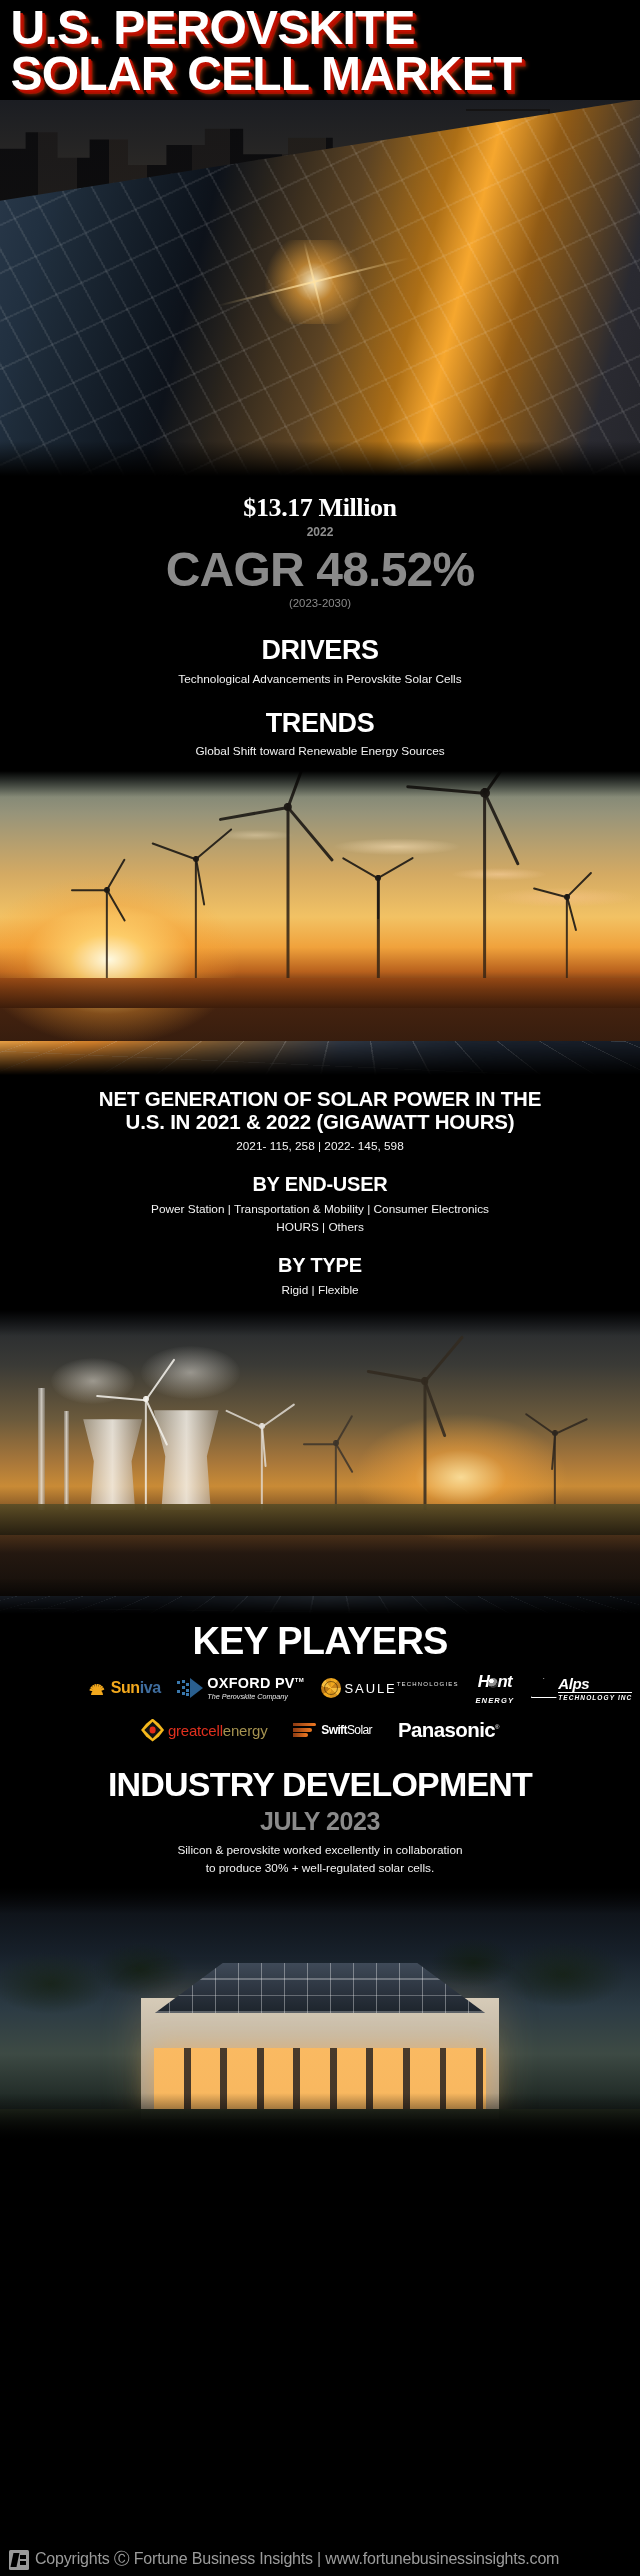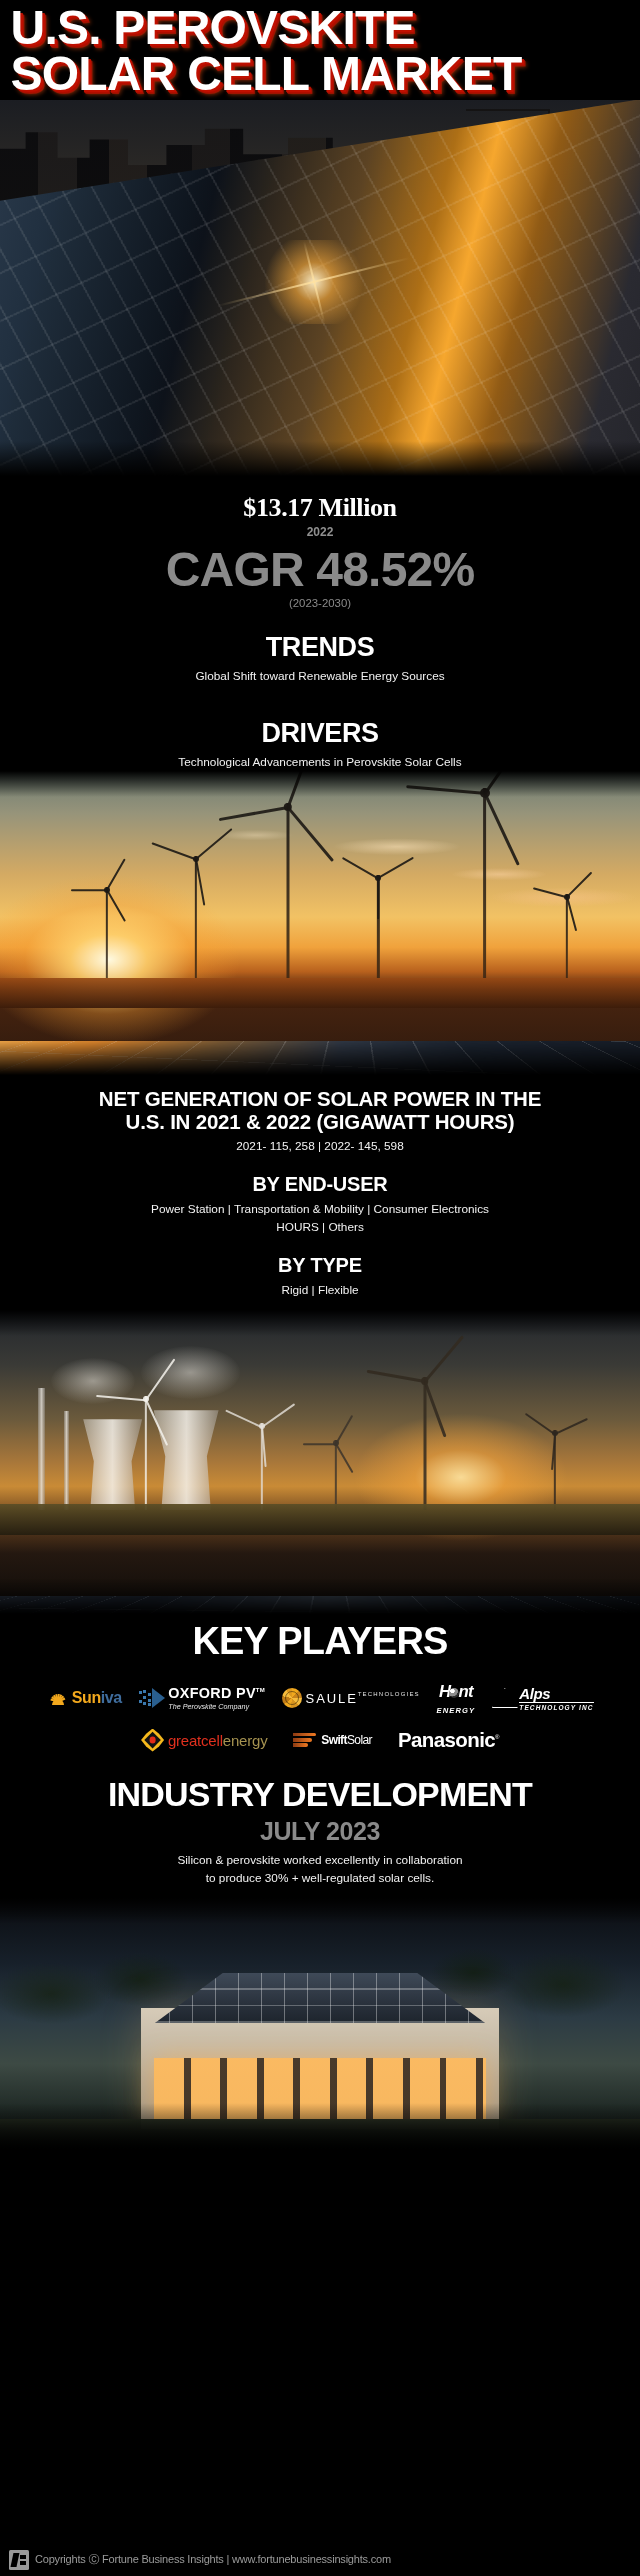--- a/index.html
+++ b/index.html
@@ -385,21 +385,21 @@
     border-radius: 1.5px; flex: 0 0 auto;
   }
   .fb-logo::before {
     content: ""; position: absolute; left: 3px; top: 3px; width: 6px; height: 13.7px;
     background: #000; transform: skewX(-12deg);
   }
   .fb-logo::after {
     content: ""; position: absolute; left: 10.6px; top: 5.3px; width: 6px; height: 3.8px;
     background: #000; box-shadow: 0 6px 0 0 #000;
   }
-  .footer-text { color: #9b9b9b; font-size: 11px; letter-spacing: -0.2px; }
+  .footer-text { color: #9b9b9b; font-size: 16px; letter-spacing: -0.2px; }
 </style>
 </head>
 <body>
 
 <div class="page">
 
   <div class="title-block">
     <div class="title-line title-1">U.S. PEROVSKITE</div>
     <div class="title-line title-2">SOLAR CELL MARKET</div>
   </div>
@@ -413,28 +413,28 @@
     <div class="fade-bot"></div>
   </div>
 
   <div class="section" style="padding:16.7px 0 3px;">
     <div class="stat-value">$13.17 Million</div>
     <div class="stat-year">2022</div>
     <div class="cagr">CAGR 48.52%</div>
     <div class="cagr-range">(2023-2030)</div>
   </div>
 
+  <div class="section" style="padding:23px 0 0;">
+    <div class="head">DRIVERS</div>
+    <div class="sub">Technological Advancements in Perovskite Solar Cells</div>
+  </div>
+
   <div class="section" style="padding:20px 0 10.6px;">
     <div class="head">TRENDS</div>
     <div class="sub">Global Shift toward Renewable Energy Sources</div>
-  </div>
-
-  <div class="section" style="padding:23px 0 0;">
-    <div class="head">DRIVERS</div>
-    <div class="sub">Technological Advancements in Perovskite Solar Cells</div>
   </div>
 
   <div class="band wind-img">
     <div class="wind-sky"></div>
     <div class="wind-clouds"></div>
 
     <div class="turbine" style="left:14%;width:35px;height:91px;">
       <div class="mast" style="height:91px"></div>
       <div class="hub" style="top:0"></div>
       <div class="blade" style="top:2.3px;width:36px;transform:rotate(-60deg)"></div>
@@ -549,21 +549,21 @@
 
     <div class="plant-ground"></div>
     <div class="plant-panels"></div>
     <div class="fade-top"></div>
     <div class="fade-bot"></div>
   </div>
 
   <div class="section" style="padding:6px 0 0;">
     <div class="key-players-title">KEY PLAYERS</div>
 
-    <div class="logos-row" style="gap:16.7px;margin-top:16px;">
+    <div class="logos-row" style="gap:16.7px;margin-top:6px;justify-content:flex-end;">
 
       <div class="logo">
         <span class="suniva-mark">
           <i class="ray" style="transform:translateX(-50%) rotate(-75deg)"></i>
           <i class="ray" style="transform:translateX(-50%) rotate(-55deg)"></i>
           <i class="ray" style="transform:translateX(-50%) rotate(-35deg)"></i>
           <i class="ray" style="transform:translateX(-50%) rotate(-15deg)"></i>
           <i class="ray" style="transform:translateX(-50%) rotate(5deg)"></i>
           <i class="ray" style="transform:translateX(-50%) rotate(25deg)"></i>
           <i class="ray" style="transform:translateX(-50%) rotate(45deg)"></i>

